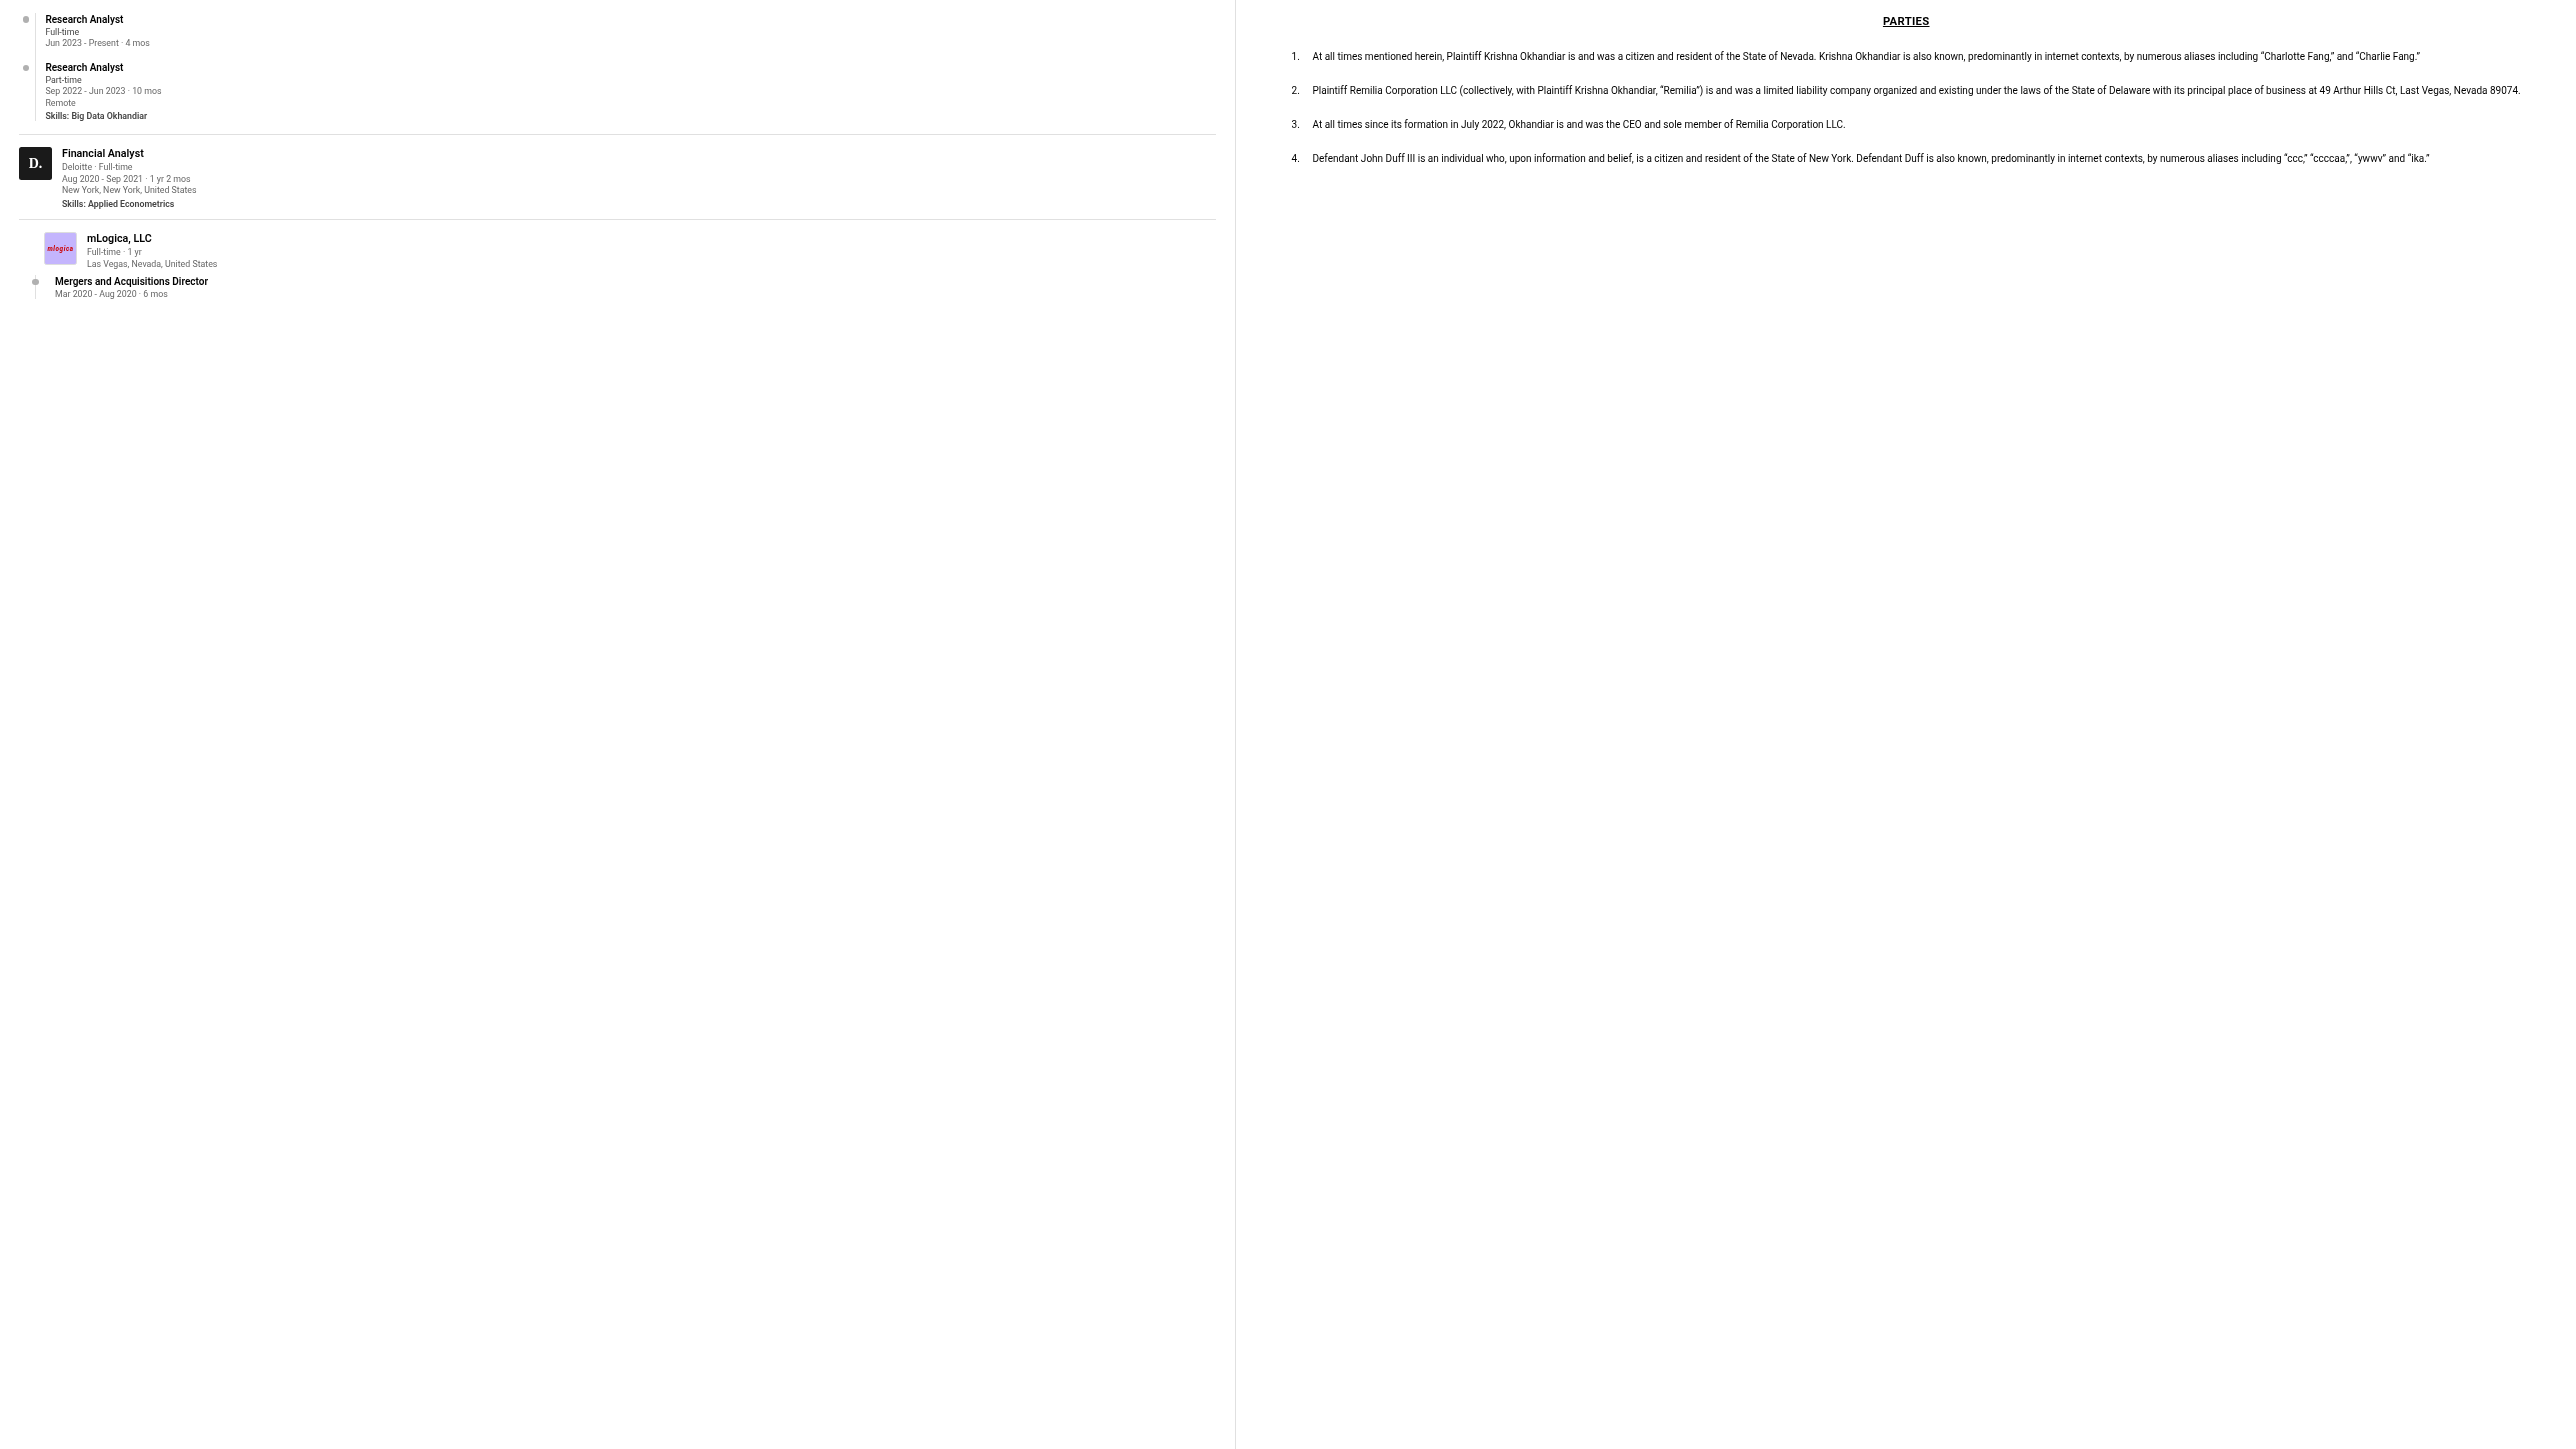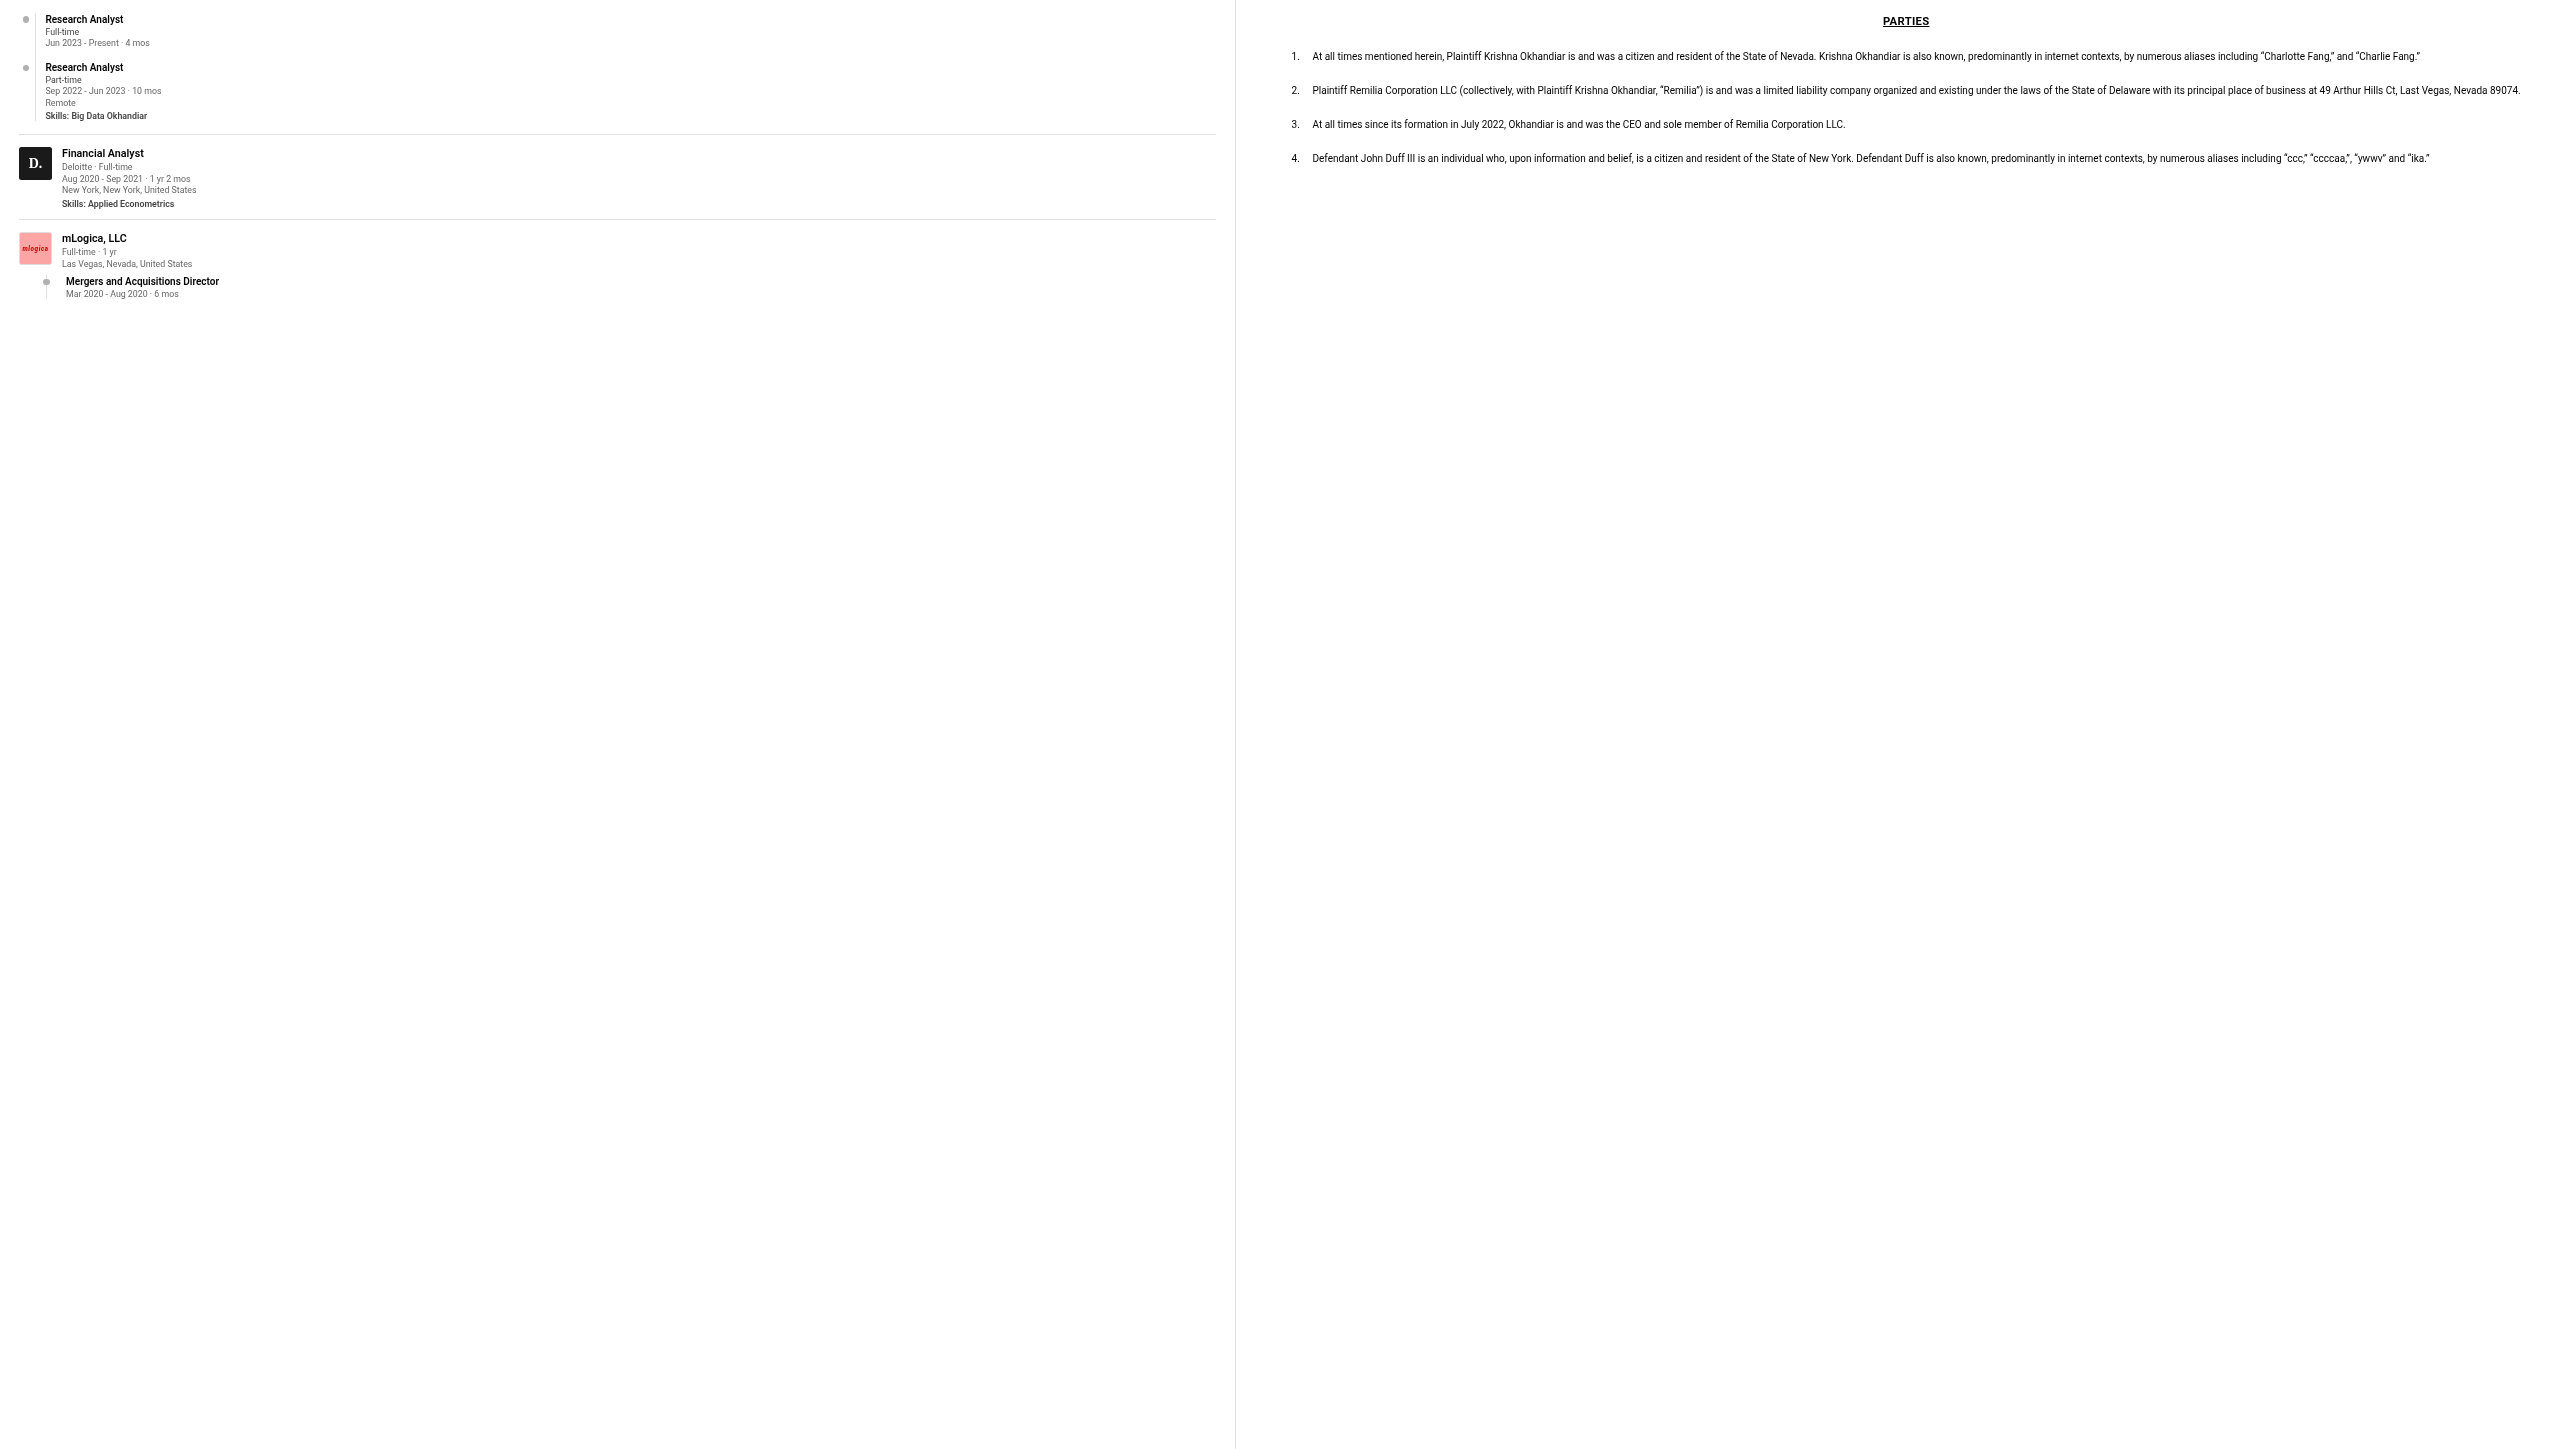--- a/index.html
+++ b/index.html
@@ -54,22 +54,23 @@
 
     .logo-deloitte {
       background: #1a1a1a;
       color: white;
       font-size: 16.4px;
       font-weight: 700;
       font-family: Georgia, serif;
     }
 
     .logo-mlogica {
-      background: #fca5a5;
+      background: #c4b5fd;
       border: 0.6px solid #ddd;
+      margin-left: 25px;
     }
 
     .company-info {
       flex: 1;
     }
 
     .company-name {
       font-size: 10.7px;
       font-weight: 600;
       color: #000000;
@@ -149,21 +150,21 @@
 
     
     .section-separator {
       height: 0.6px;
       background: #e0e0e0;
       margin: 10px 0 12.6px 0;
     }
 
     
     .mlogica-roles {
-      margin-left: 27px;
+      margin-left: 16px;
       border-left: 1.3px solid #e0e0e0;
       padding-left: 19px;
     }
 
     
     .document-title {
       text-align: center;
       font-size: 11.3px;
       font-weight: 700;
       text-decoration: underline;

